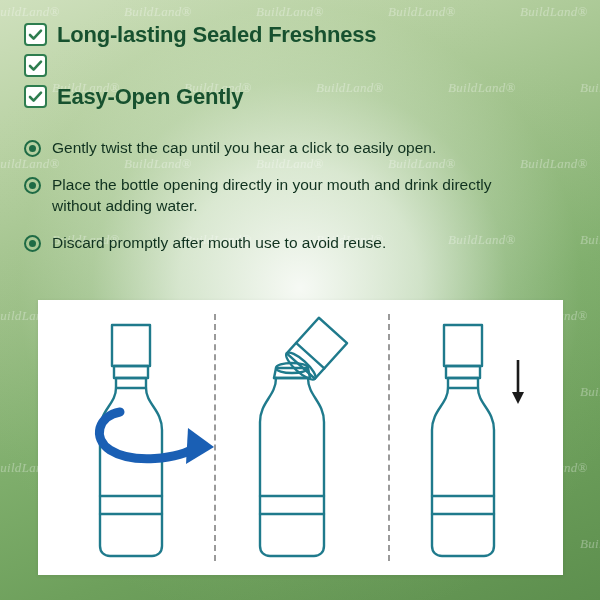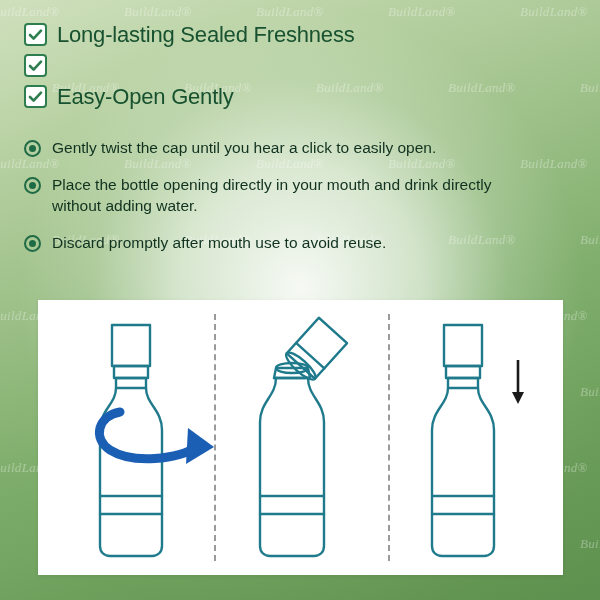--- a/index.html
+++ b/index.html
@@ -62,21 +62,21 @@
     margin-right: 10px;
     box-sizing: border-box;
   }
   .check-box svg {
     position: absolute;
     left: 1px;
     top: 1px;
   }
   .headline-text {
     font-size: 22px;
-    font-weight: normal;
+    font-weight: bold;
     color: #17512f;
     line-height: 1.15;
     letter-spacing: -0.2px;
   }
 
   
   #steps-list {
     position: absolute;
     left: 24px;
     top: 138px;

